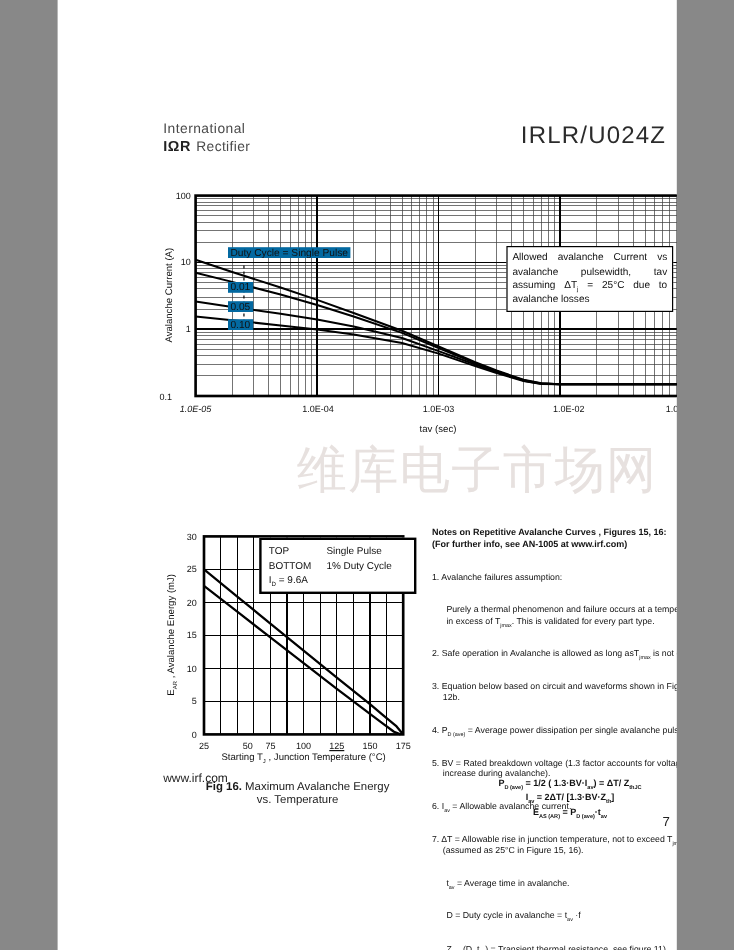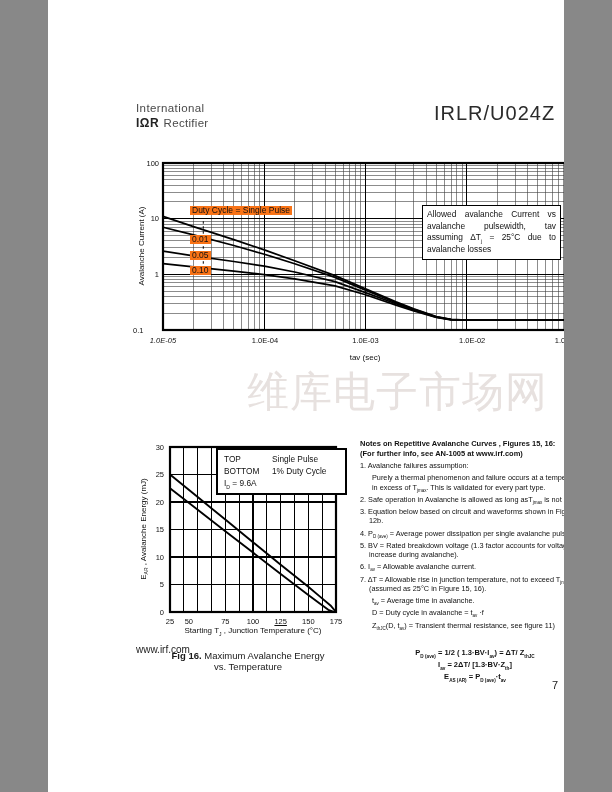--- a/index.html
+++ b/index.html
@@ -13,36 +13,36 @@
   #logo .l1{font-size:11.5px;color:#4a4a4a;letter-spacing:0.4px}
   #logo .mark{font-size:12px;font-weight:bold;color:#222;letter-spacing:0.5px}
   #logo .l2{font-size:11.5px;color:#4a4a4a;letter-spacing:0.3px}
   #part-number{left:386px;top:102px;font-size:20px;color:#2b2b2b;letter-spacing:1px}
   
   .chart-wrap{position:absolute}
   .chart-wrap svg{position:absolute;left:0;top:0;display:block}
   .tick{position:absolute;font-size:7.5px;color:#111;white-space:nowrap}
   .axis-label{position:absolute;font-size:8px;color:#111;white-space:nowrap}
   .rot{transform:translate(-50%,-50%) rotate(-90deg)}
-  .curve-label{position:absolute;font-size:8.5px;color:#111;background:#f97316;padding:0 2px;white-space:nowrap;line-height:1.1}
+  .curve-label{position:absolute;font-size:8.5px;color:#111;background:#0369a1;padding:0 2px;white-space:nowrap;line-height:1.1}
   #fig15-notebox{left:289px;top:50px;width:139px;border:1.5px solid #000;background:#fff;
     padding:3px 4px 4px 4px;font-size:8.4px;line-height:1.38;text-align:justify;color:#111}
   #fig16-legend{left:80px;top:8px;width:131px;border:2px solid #000;background:#fff;
     padding:3px 6px 4px 6px;font-size:8.3px;line-height:1.45;color:#111;z-index:2}
   .legend-grid{display:grid;grid-template-columns:48px 1fr}
   
   .caption{position:absolute;text-align:center;font-size:9.5px;color:#1a1a1a;z-index:3}
   .caption .pfx{font-weight:bold}
   
   #watermark{left:199px;top:364px;font-size:42px;color:#e7e1df;letter-spacing:1px;z-index:1;
     font-family:"DejaVu Sans",sans-serif;white-space:nowrap}
   
   #notes{left:312px;top:439px;width:238px;font-size:7.3px;line-height:1.27;color:#111}
   #notes .nh{font-weight:bold;font-size:7.5px}
-  .note-item{padding-left:9px;text-indent:-9px;margin-top:3px}
+  .note-item{padding-left:9px;text-indent:-9px;margin-top:18px}
   .note-item.cont{padding-left:9px;text-indent:0;margin-left:3px}
   
   #equations{left:328px;top:647px;width:198px;text-align:center;font-weight:bold;
     font-size:7.5px;line-height:1.6;color:#111}
   
   #footer-url{left:88px;top:644px;font-size:10px;color:#222}
   #footer-page{left:504px;top:679px;font-size:11px;color:#222}
 </style>
 </head>
 <body>
@@ -135,21 +135,21 @@
     <span class="curve-label" style="left:57px;top:51px">Duty Cycle = Single Pulse</span>
     <span class="curve-label" style="left:57px;top:80px">0.01</span>
     <span class="curve-label" style="left:57px;top:96px">0.05</span>
     <span class="curve-label" style="left:57px;top:111px">0.10</span>
     <div id="fig15-notebox" class="abs">Allowed avalanche Current vs avalanche pulsewidth, tav assuming ΔT<sub>j</sub> = 25°C due to avalanche losses</div>
     <span class="axis-label rot" style="left:8px;top:91px">Avalanche Current (A)</span>
     <span class="axis-label" style="left:232px;top:198px;transform:translate(-50%,0)">tav (sec)</span>
   <span class="tick" style="left: 5px; top: 181px; width: 50px; text-align: center; font-style: italic;">1.0E-05</span>
       <span class="tick" style="left: 107px; top: 181px; width: 50px; text-align: center;">1.0E-04</span>
       <span class="tick" style="left: 207.5px; top: 181px; width: 50px; text-align: center;">1.0E-03</span>
-      <span class="tick" style="left: 326px; top: 181px; width: 50px; ">1.0E-02</span>
+      <span class="tick" style="left: 316px; top: 181px; width: 50px; text-align: center;">1.0E-02</span>
       <span class="tick" style="left: 410px; top: 181px; width: 50px; text-align: center;">1.0E-01</span>
       <span class="tick" style="left: 0px; top: 3.5px; width: 26px; text-align: right;">100</span>
       <span class="tick" style="left: 0px; top: 59.1667px; width: 26px; text-align: right;">10</span>
       <span class="tick" style="left: 0px; top: 114.833px; width: 26px; text-align: right;">1</span>
       <span class="tick" style="left: 0px; top: 170.5px; width: 26px; text-align: left;">0.1</span>
     </div>
 
   <div id="watermark" class="abs">维库电子市场网</div>
 
   <div id="fig16-wrap" class="chart-wrap" style="left:88px;top:440px;width:240px;height:200px">
@@ -183,21 +183,21 @@
         <span>TOP</span>
         <span>Single Pulse</span>
         <span>BOTTOM</span>
         <span>1% Duty Cycle</span>
       </div>
       <div>I<sub>D</sub> = 9.6A</div>
     </div>
     <span class="axis-label rot" style="left:7px;top:89px">E<sub>AR</sub> , Avalanche Energy (mJ)</span>
     <span class="axis-label" style="left:117px;top:186px;transform:translate(-50%,0)">Starting T<sub>J</sub> , Junction Temperature (°C)</span>
   <span class="tick" style="left: 21px; top: 177px; width: 26px; text-align: center;">25</span>
-      <span class="tick" style="left: 48.6667px; top: 177px; width: 26px; text-align: left;">50</span>
+      <span class="tick" style="left: 48.6667px; top: 177px; width: 26px; text-align: right;">50</span>
       <span class="tick" style="left: 76.3333px; top: 177px; width: 26px; text-align: center;">75</span>
       <span class="tick" style="left: 104px; top: 177px; width: 26px; text-align: center;">100</span>
       <span class="tick" style="left: 131.667px; top: 177px; width: 26px; text-align: center; text-decoration: underline;">125</span>
       <span class="tick" style="left: 159.333px; top: 177px; width: 26px; text-align: center;">150</span>
       <span class="tick" style="left: 187px; top: 177px; width: 26px; text-align: center;">175</span>
       <span class="tick" style="left: 2px; top: 167.5px; width: 26px; text-align: right;">0</span>
       <span class="tick" style="left: 2px; top: 140px; width: 26px; text-align: right;">5</span>
       <span class="tick" style="left: 2px; top: 112.5px; width: 26px; text-align: right;">10</span>
       <span class="tick" style="left: 2px; top: 85px; width: 26px; text-align: right;">15</span>
       <span class="tick" style="left: 2px; top: 57.5px; width: 26px; text-align: right;">20</span>

